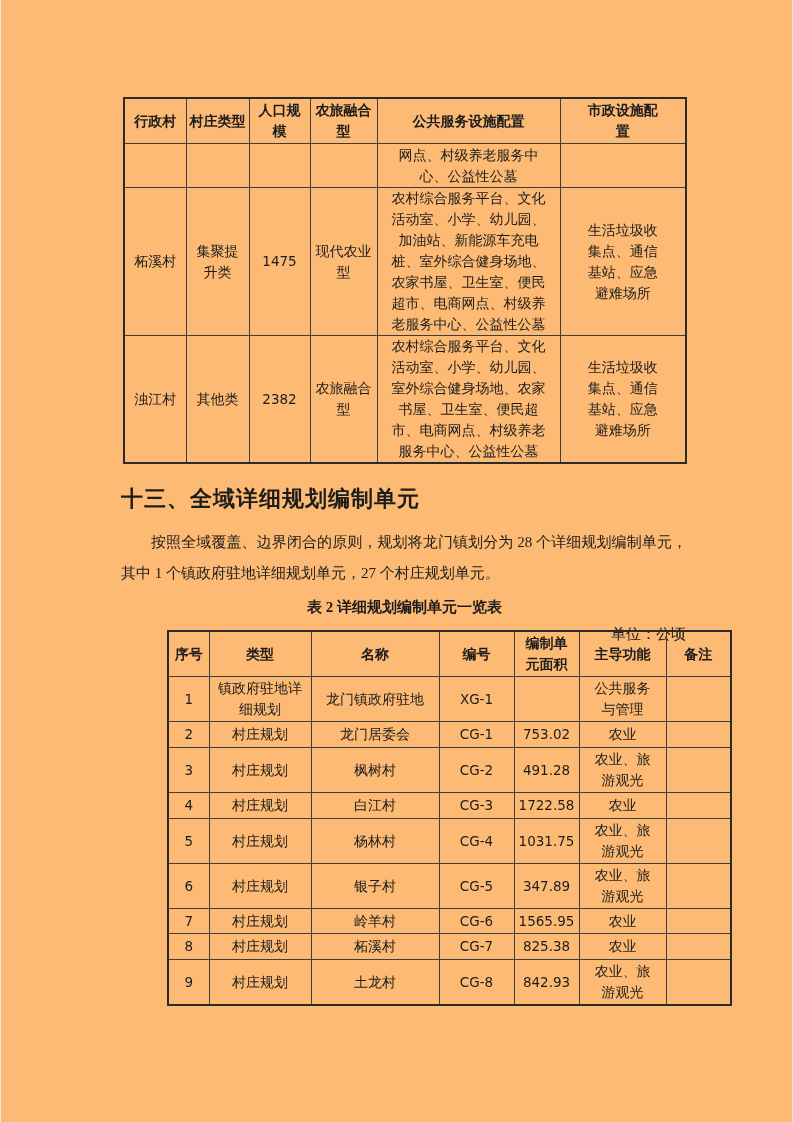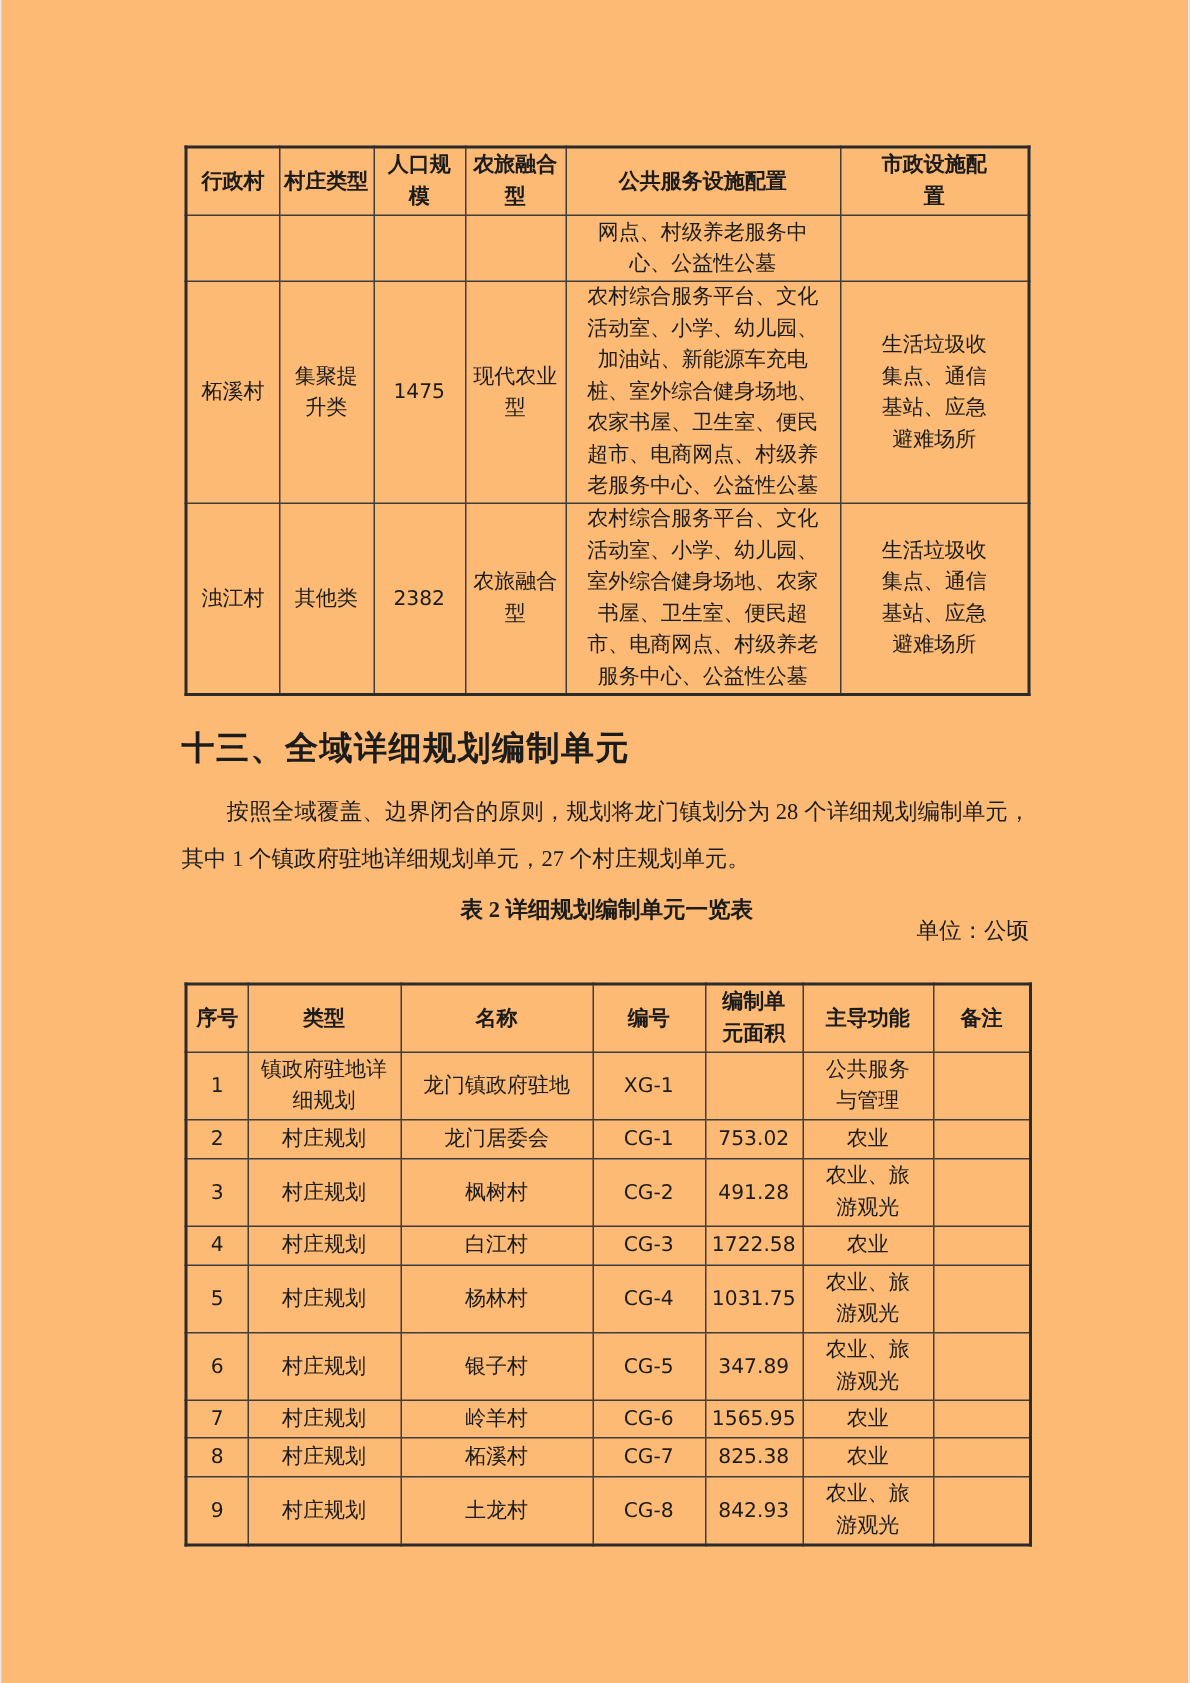--- a/index.html
+++ b/index.html
@@ -4,21 +4,21 @@
 <style>
   html,body{margin:0;padding:0;background:#e8e8e8;}
   .page{
     position:relative;width:791px;height:1122px;background:#fdba74;
     font-family:"Liberation Serif","DejaVu Serif",serif;color:#1c1c1c;
     overflow:hidden;margin:0 auto;
   }
   table{border-collapse:collapse;table-layout:fixed;position:absolute;left:122px;
     font-size:14px;line-height:21px;}
   .t1{top:97px;width:562px;}
-  .t2{top:655px;width:563px;}
+  .t2{top:630px;width:563px;margin-left:44px;}
   table{border:2px solid #2b2b2b;}
   th,td{border:1px solid #3d3d3d;text-align:center;vertical-align:middle;
     padding:1px 4px;overflow:hidden;}
   th{font-weight:bold;padding:1px 3px;}
   .t1 td:nth-child(5),.t1 th:nth-child(5){padding:0 12px;}
   .t1 td:nth-child(6),.t1 th:nth-child(6){padding:1px 24px;}
   .t2 td:nth-child(6),.t2 th:nth-child(6){padding:1px 10px;}
   .num{font-family:"DejaVu Sans","Liberation Sans",sans-serif;font-size:13.5px;white-space:nowrap;}
   .h23{height:23px}.h25{height:25px}.h26{height:26px}.h40{height:40px}
   .h41{height:41px}.h42{height:42px}.h43{height:43px}.h44{height:44px}
@@ -30,21 +30,21 @@
   }
   .para{
     position:absolute;left:120px;top:527px;width:566px;margin:0;
     font-size:15px;line-height:31px;text-indent:2em;text-align:justify;
   }
   .caption{
     position:absolute;left:122px;top:596px;width:563px;
     font-size:15px;font-weight:bold;text-align:center;line-height:22px;
   }
   .unit{
-    position:absolute;left:122px;top:610px;width:563px;
+    position:absolute;left:122px;top:623px;width:563px;
     font-size:15px;text-align:right;line-height:22px;
   }
 </style>
 </head>
 <body>
 
 <div class="page">
 
   <table class="t1">
     <colgroup>

